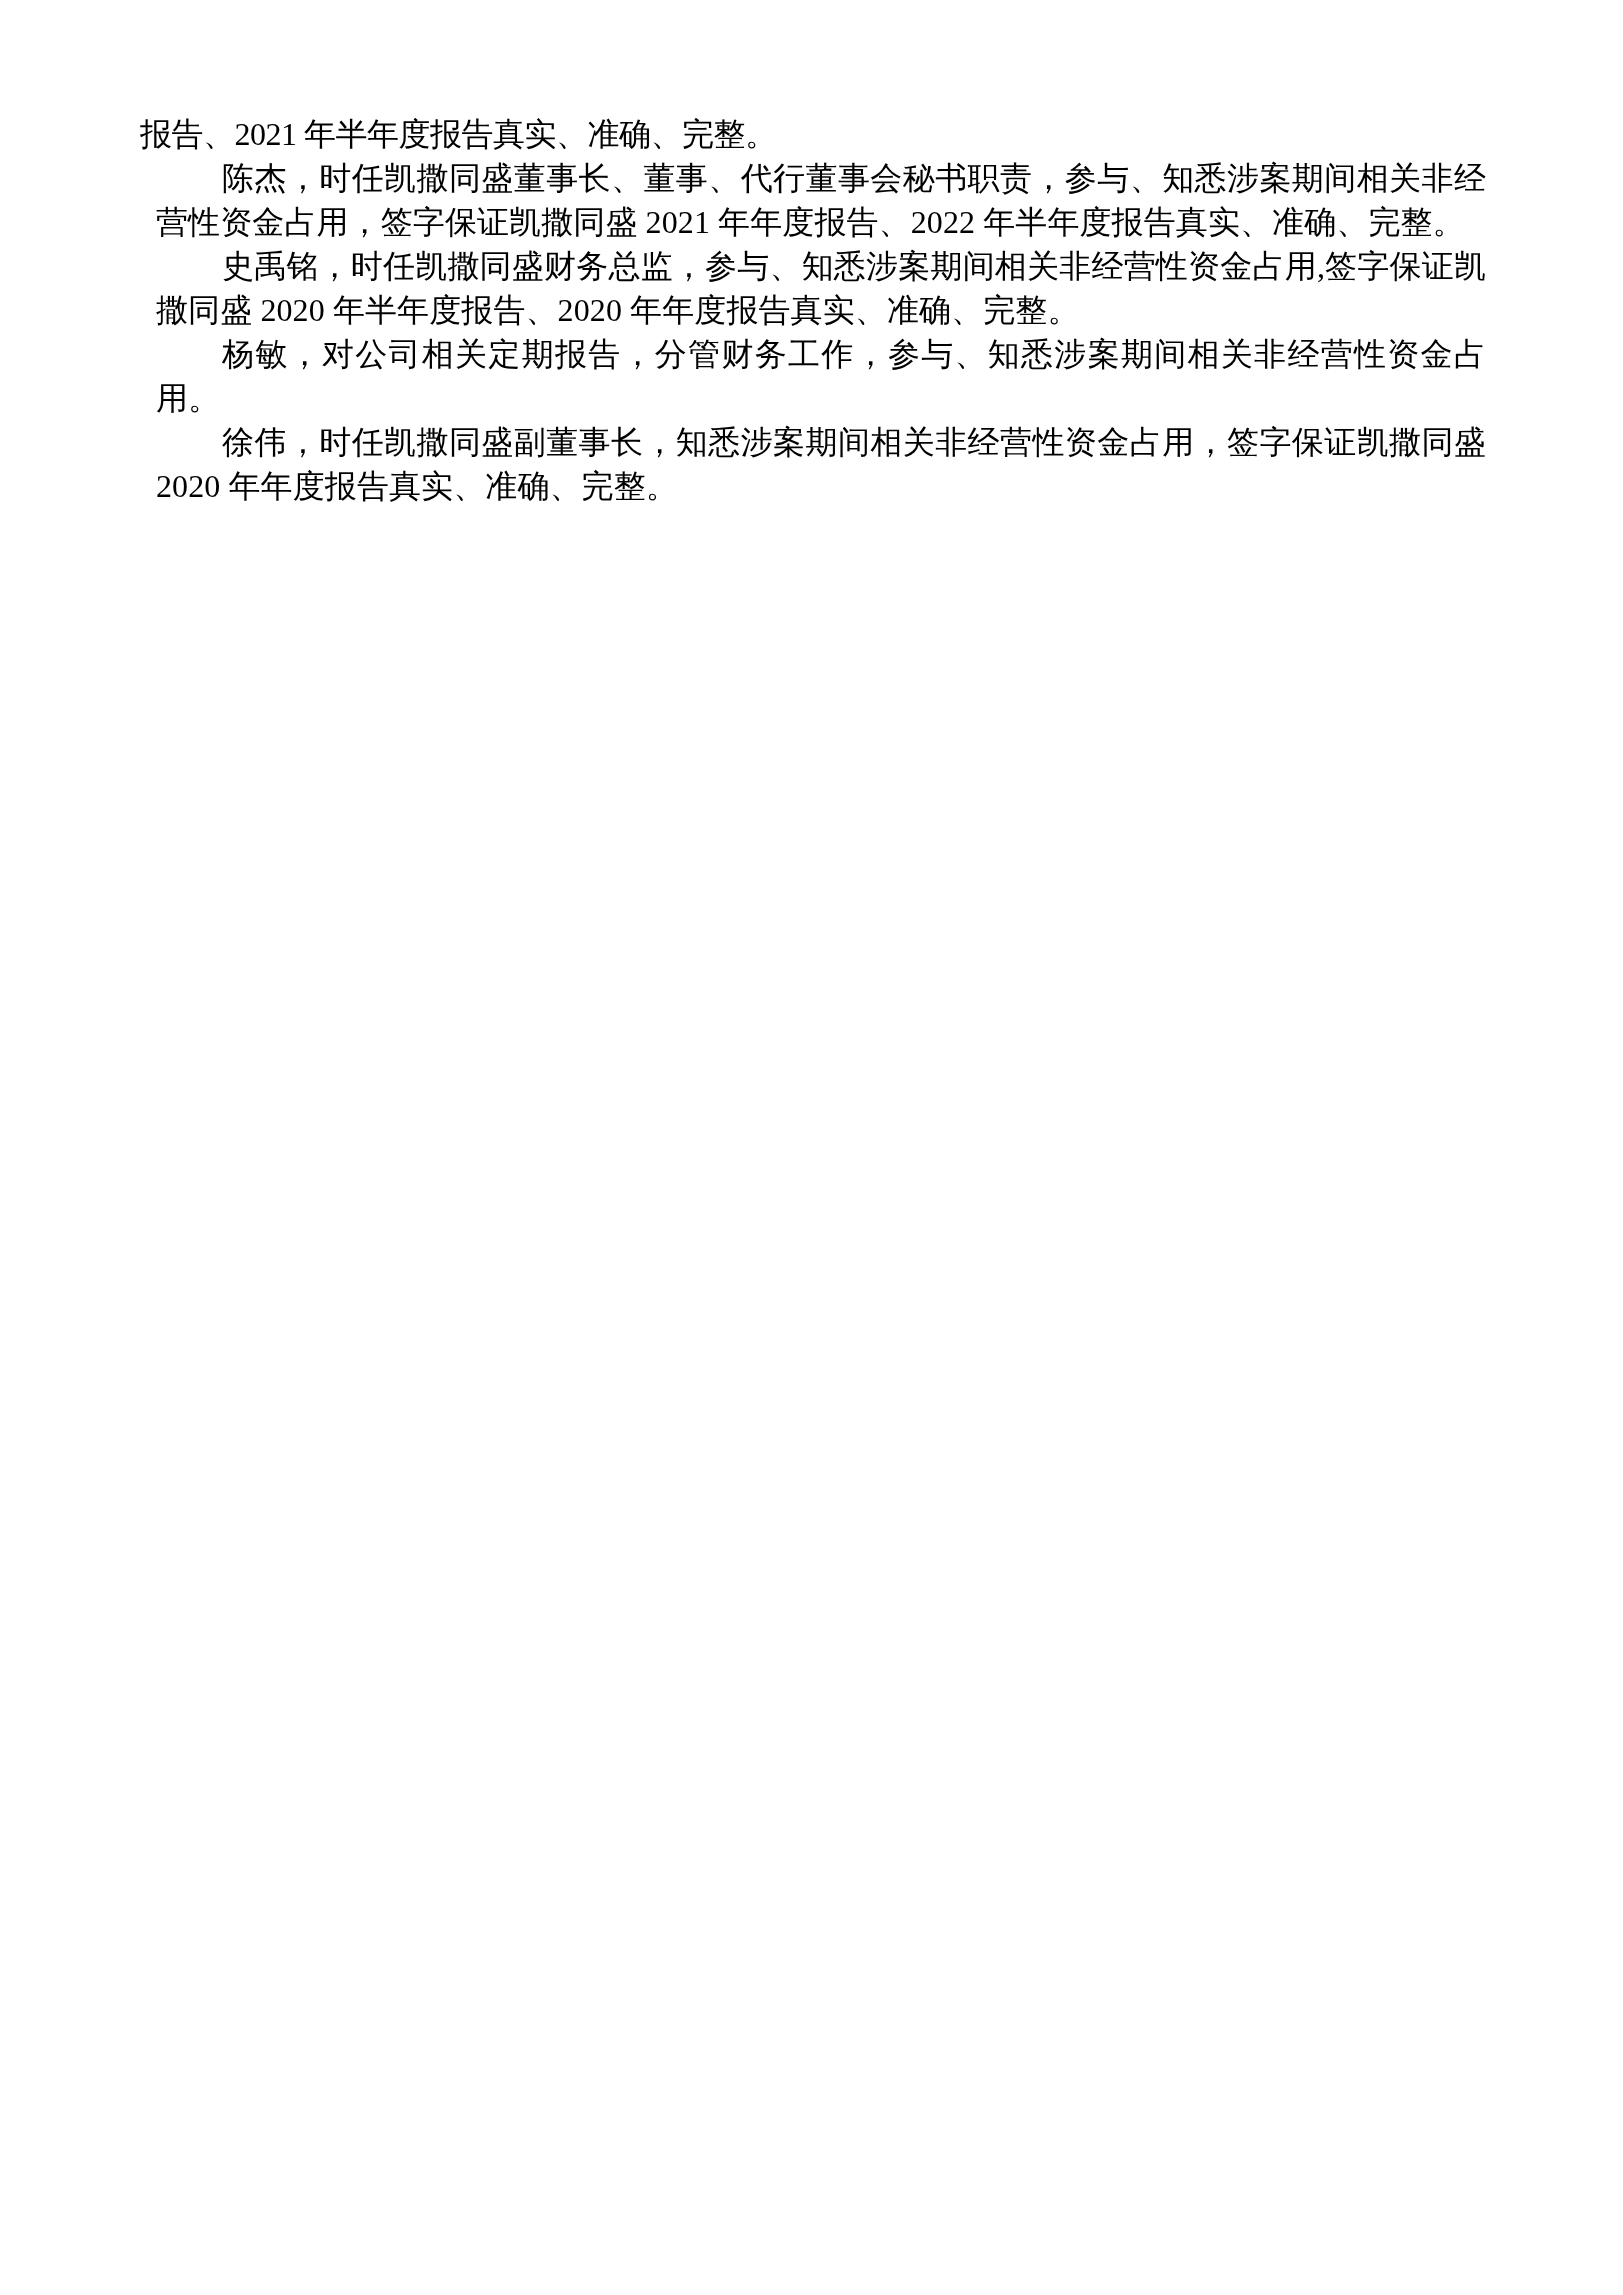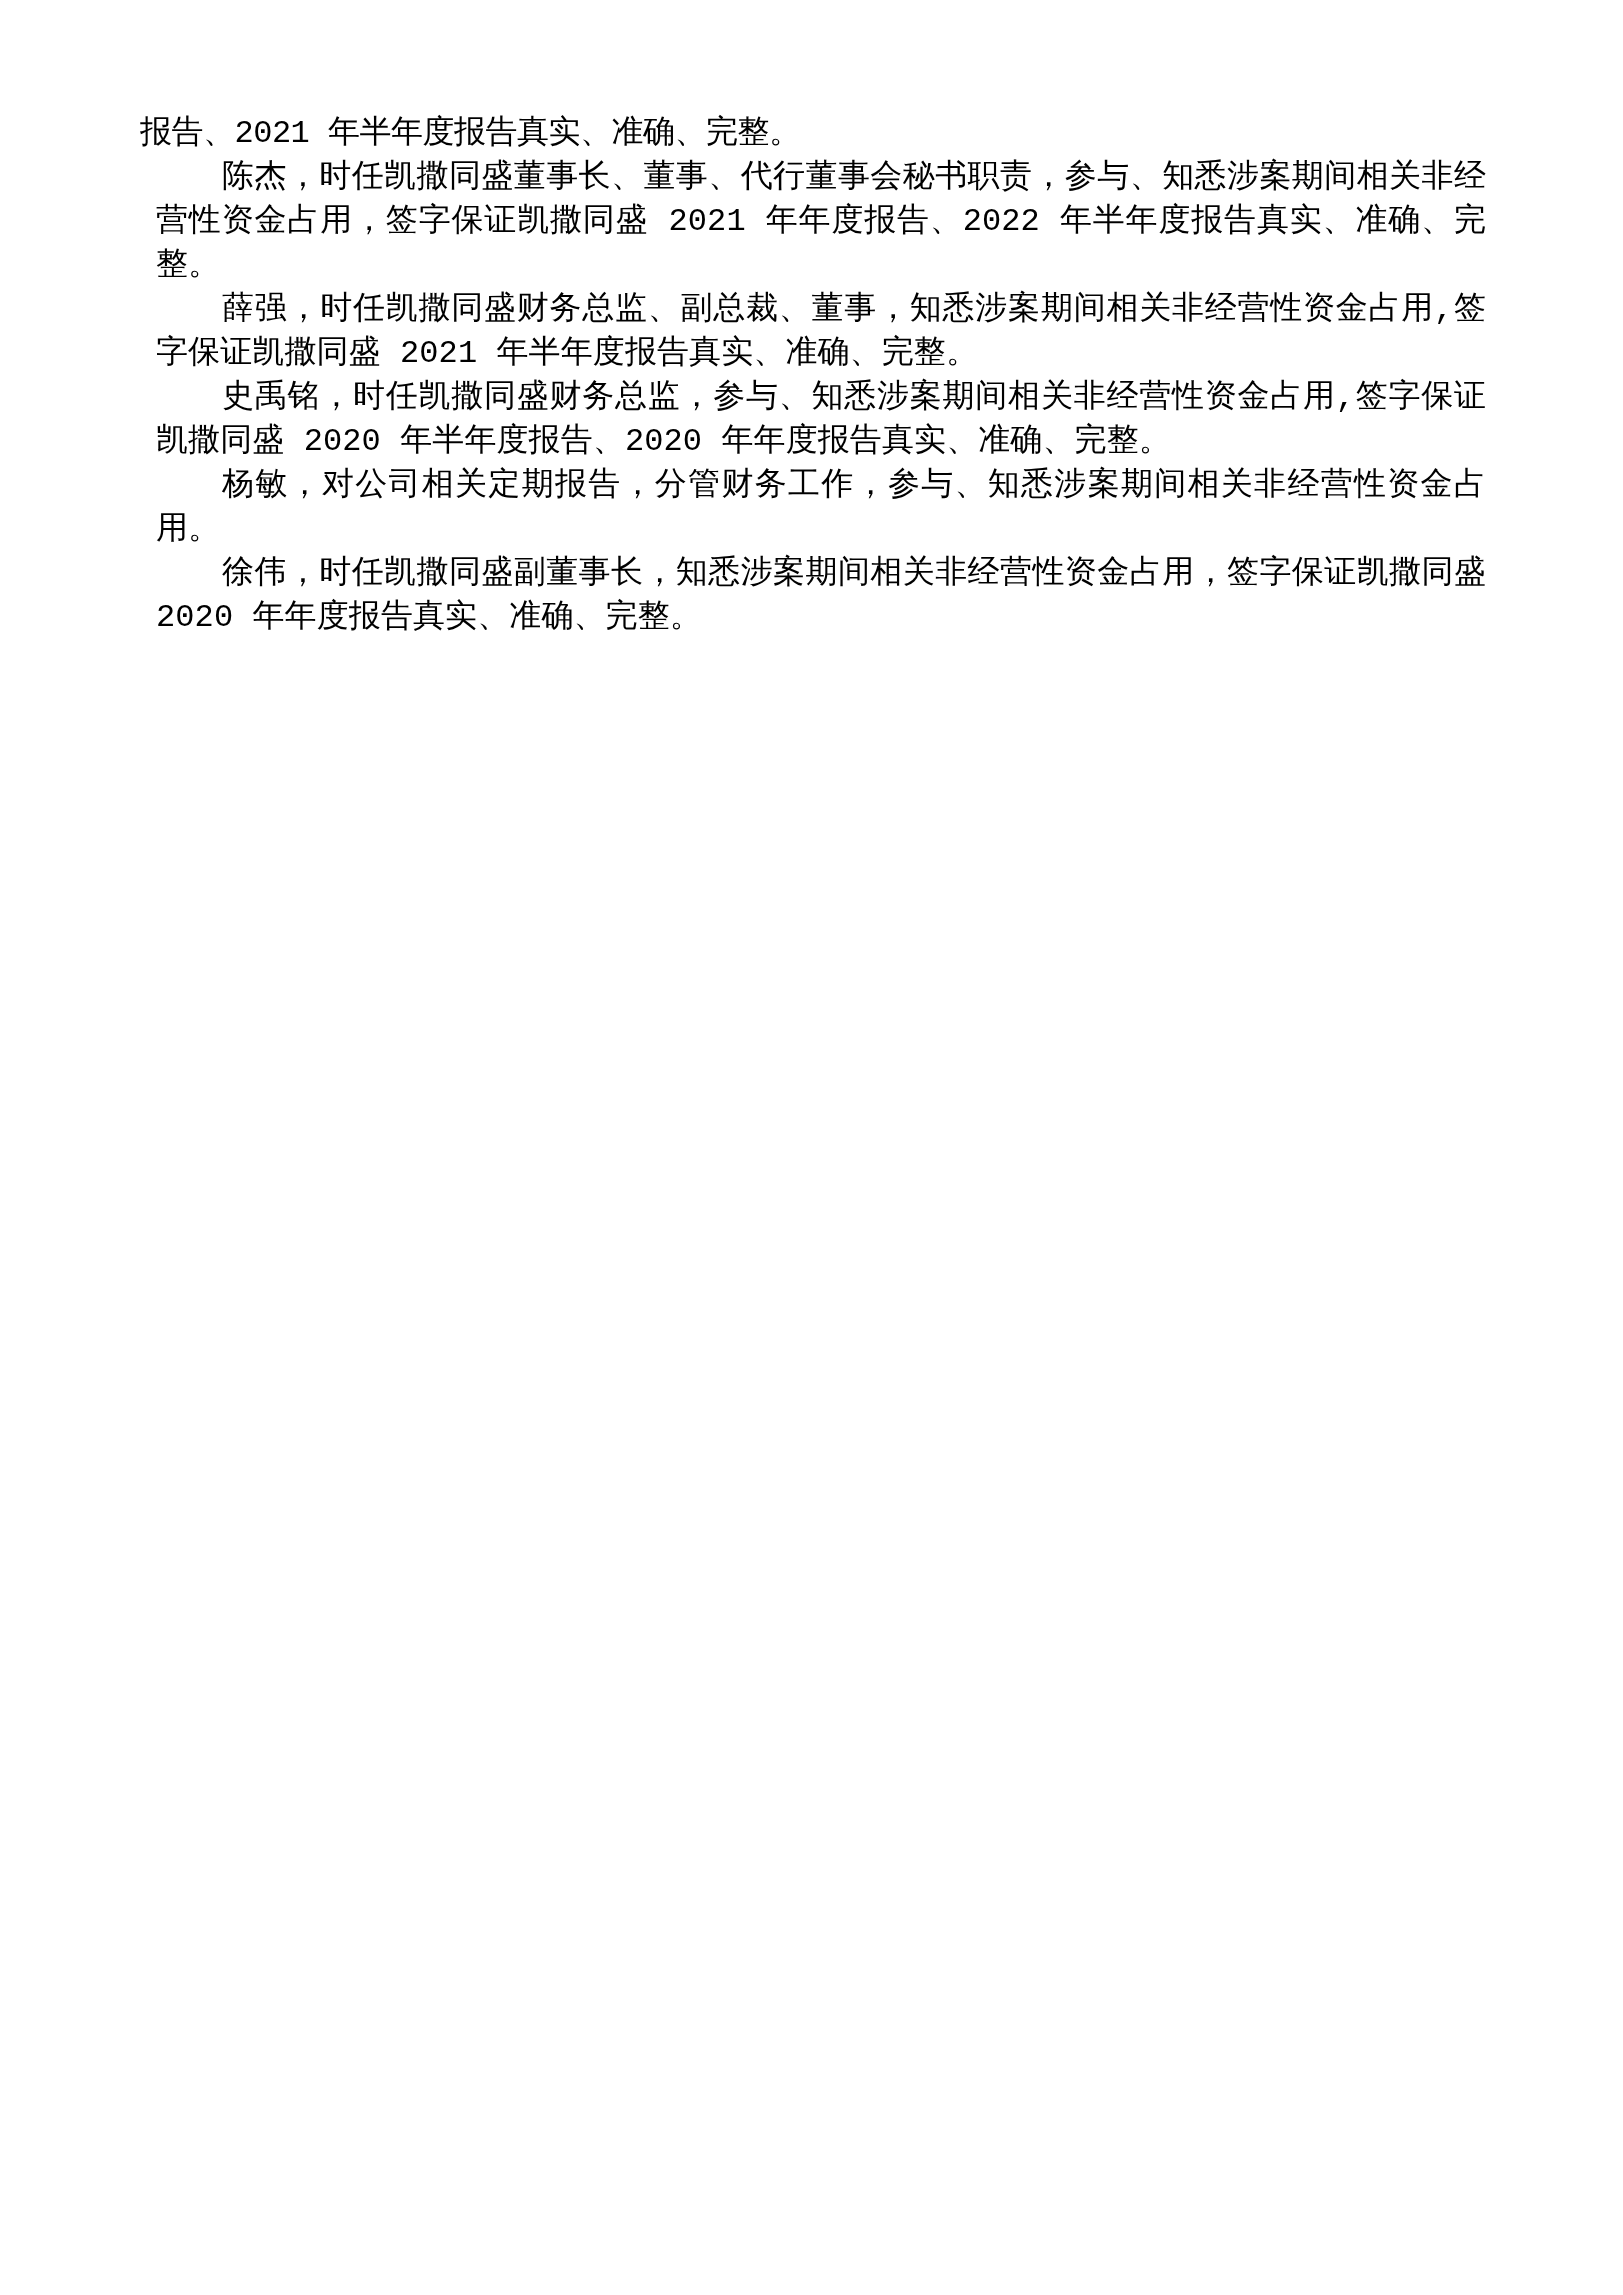--- a/index.html
+++ b/index.html
@@ -20,21 +20,21 @@
   .text-column {
     position: absolute;
     left: 140px;
     top: 112px;
     width: 1346px;
   }
 
   .para {
     margin: 0;
     padding: 0;
-    font-family: Liberation Mono, monospace;
+    font-family: Liberation Serif, serif;
     font-size: 32px;
     line-height: 44px;
     color: #000000;
     text-align: justify;
     text-justify: inter-ideograph;
     text-indent: 0;
     letter-spacing: 0.1px;
     -webkit-font-feature-settings: "kern" 0;
     font-kerning: none;
     word-break: break-all;
@@ -53,21 +53,20 @@
 <body>
 
 <div class="page">
   <div class="text-column">
 
     <p class="para tight">报告、2021 年半年度报告真实、准确、完整。</p>
 
     <p class="para indent">陈杰，时任凯撒同盛董事长、董事、代行董事会秘书职责，参与、知悉涉案期间相关非经营性资金占用，签字保证凯撒同盛 2021 年年度报告、2022 年半年度报告真实、准确、完整。</p>
 
 
-    <p class="para indent">薛强，时任凯撒同盛财务总监、副总裁、董事，知悉涉案期间相关非经营性资金占用,签字保证凯撒同盛 2021 年半年度报告真实、准确、完整。</p>
 
     <p class="para indent">史禹铭，时任凯撒同盛财务总监，参与、知悉涉案期间相关非经营性资金占用,签字保证凯撒同盛 2020 年半年度报告、2020 年年度报告真实、准确、完整。</p>
 
 
 
     <p class="para indent">杨敏，对公司相关定期报告，分管财务工作，参与、知悉涉案期间相关非经营性资金占用。</p>
 
     <p class="para indent">徐伟，时任凯撒同盛副董事长，知悉涉案期间相关非经营性资金占用，签字保证凯撒同盛 2020 年年度报告真实、准确、完整。</p>
 
 

